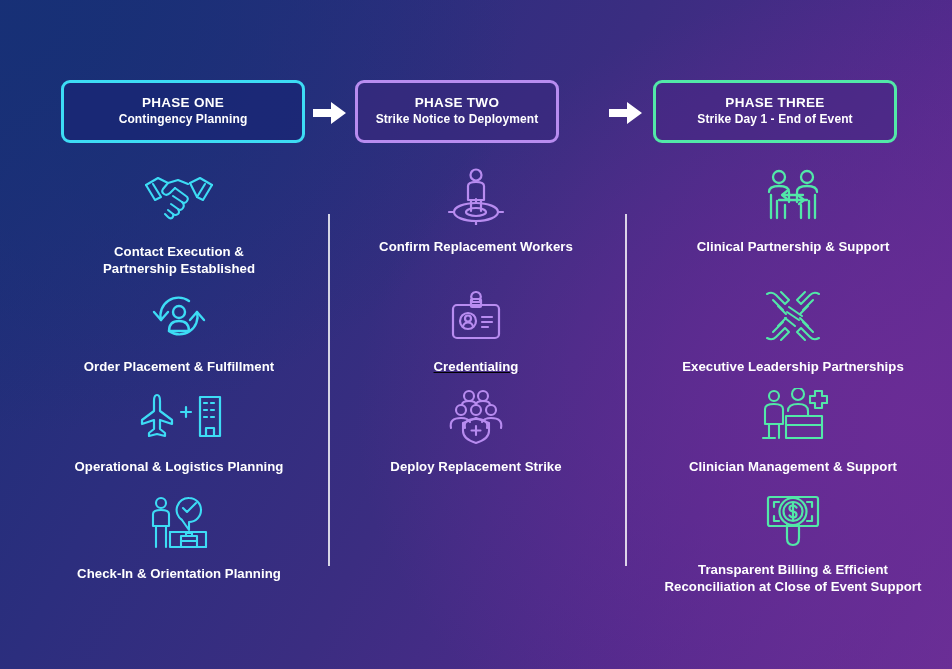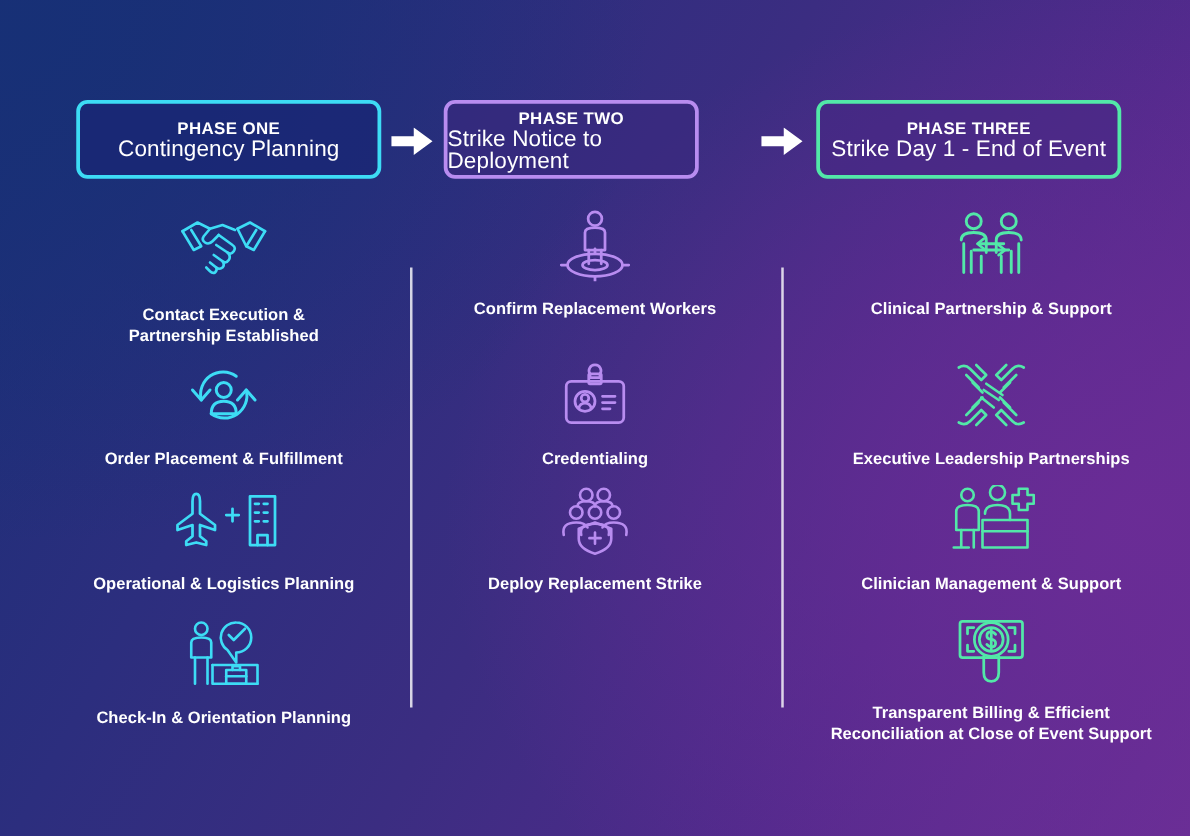--- a/index.html
+++ b/index.html
@@ -47,22 +47,22 @@
   }
   .phase-box .pname {
     color: #ffffff;
     font-size: 13.5px;
     font-weight: bold;
     letter-spacing: 0.3px;
     line-height: 16px;
   }
   .phase-box .psub {
     color: #ffffff;
-    font-size: 18px;
-    font-weight: normal;
+    font-size: 12px;
+    font-weight: bold;
     letter-spacing: 0.1px;
     line-height: 17px;
   }
   #phase-1 { left: 58px;  width: 244px; border-color: #3ddcf5; background: rgba(25,38,116,0.72); }
   #phase-2 { left: 352px; width: 204px; border-color: #b88cf0; background: rgba(58,41,126,0.62); }
   #phase-3 { left: 650px; width: 244px; border-color: #52e8a8; background: rgba(70,40,131,0.55); }
 
   .arrow {
     position: absolute;
     top: 22px;
@@ -119,21 +119,21 @@
     white-space: pre-line;
   }
 
   
   #col-1 .item:nth-child(1) { height: 120px; }
   #col-1 .item:nth-child(2) { height: 100px; }
   #col-1 .item:nth-child(3) { height: 107px; }
   #col-1 .item:nth-child(4) { height: 100px; }
 
   #col-2 .item:nth-child(1) { height: 120px; }
-  #col-2 .item:nth-child(2) { height: 100px; }
+  #col-2 .item:nth-child(2) { height: 100px; text-decoration: underline; }
   #col-2 .item:nth-child(3) { height: 107px; }
   #col-2 .item:nth-child(4) { height: 100px; }
 
   #col-3 .item:nth-child(1) { height: 120px; }
   #col-3 .item:nth-child(2) { height: 100px; }
   #col-3 .item:nth-child(3) { height: 107px; }
   #col-3 .item:nth-child(4) { height: 100px; }
 
   
   #col-1 .item:nth-child(1) .cap { margin-top: 16px; }

